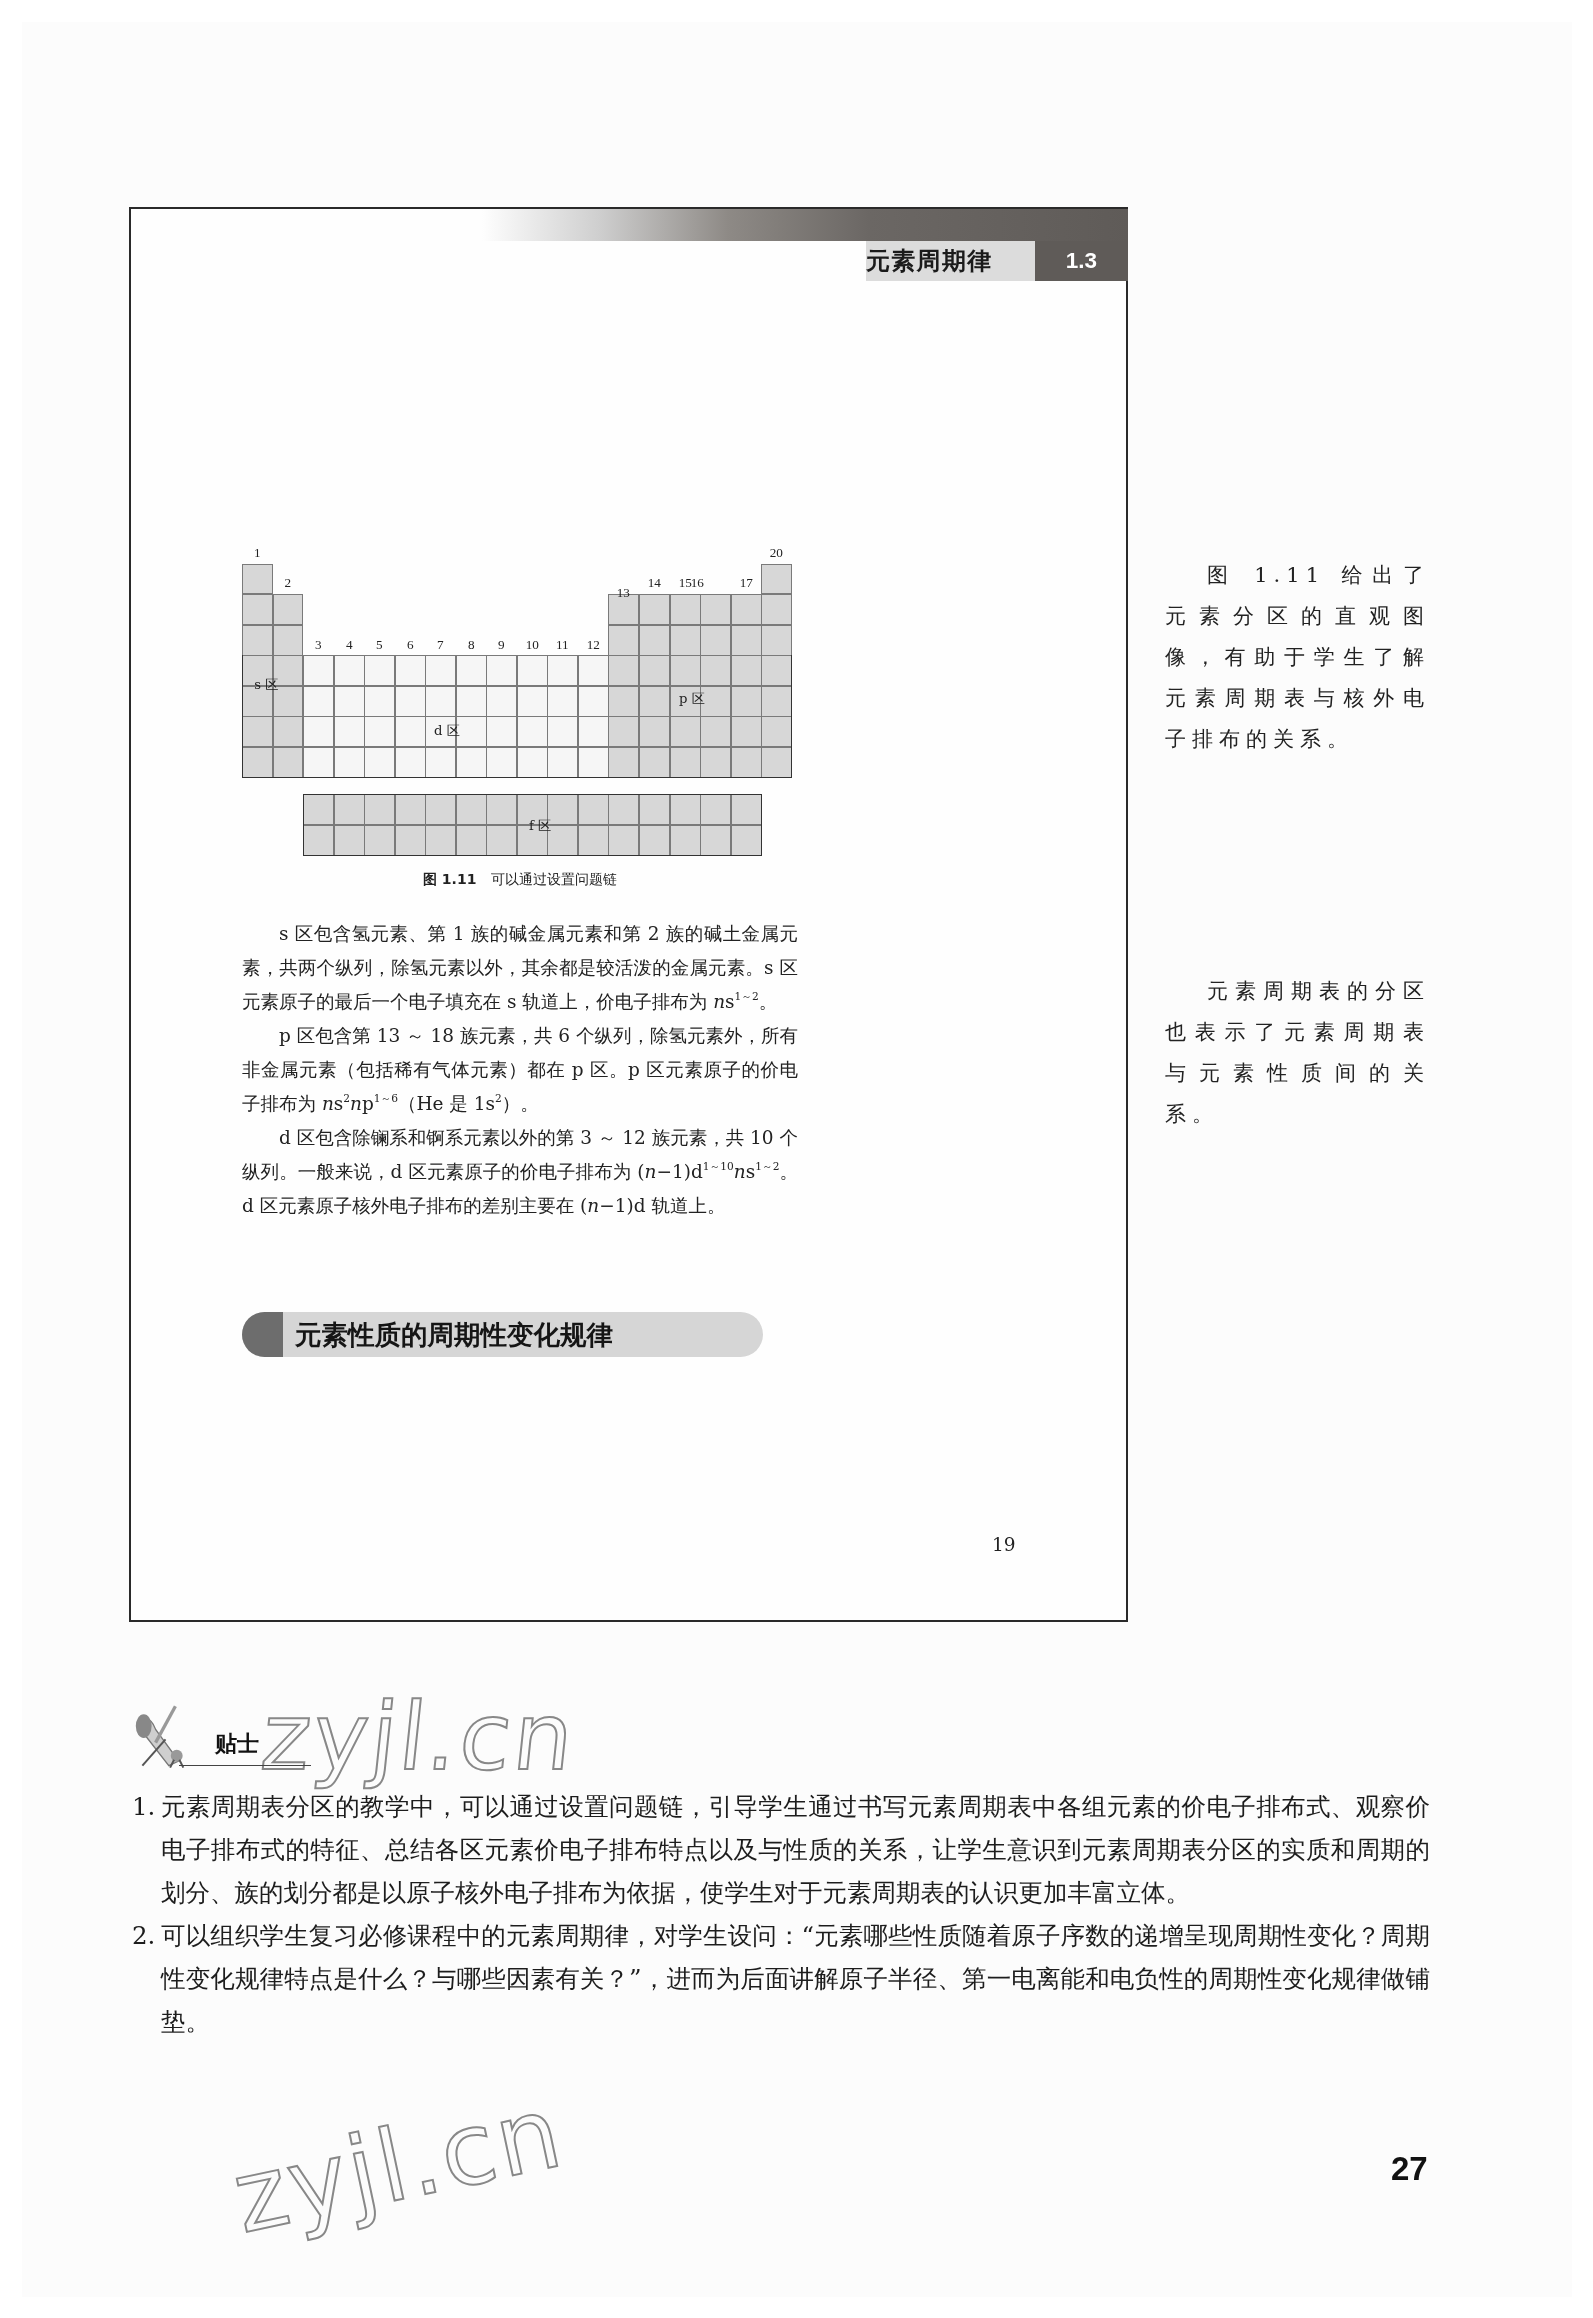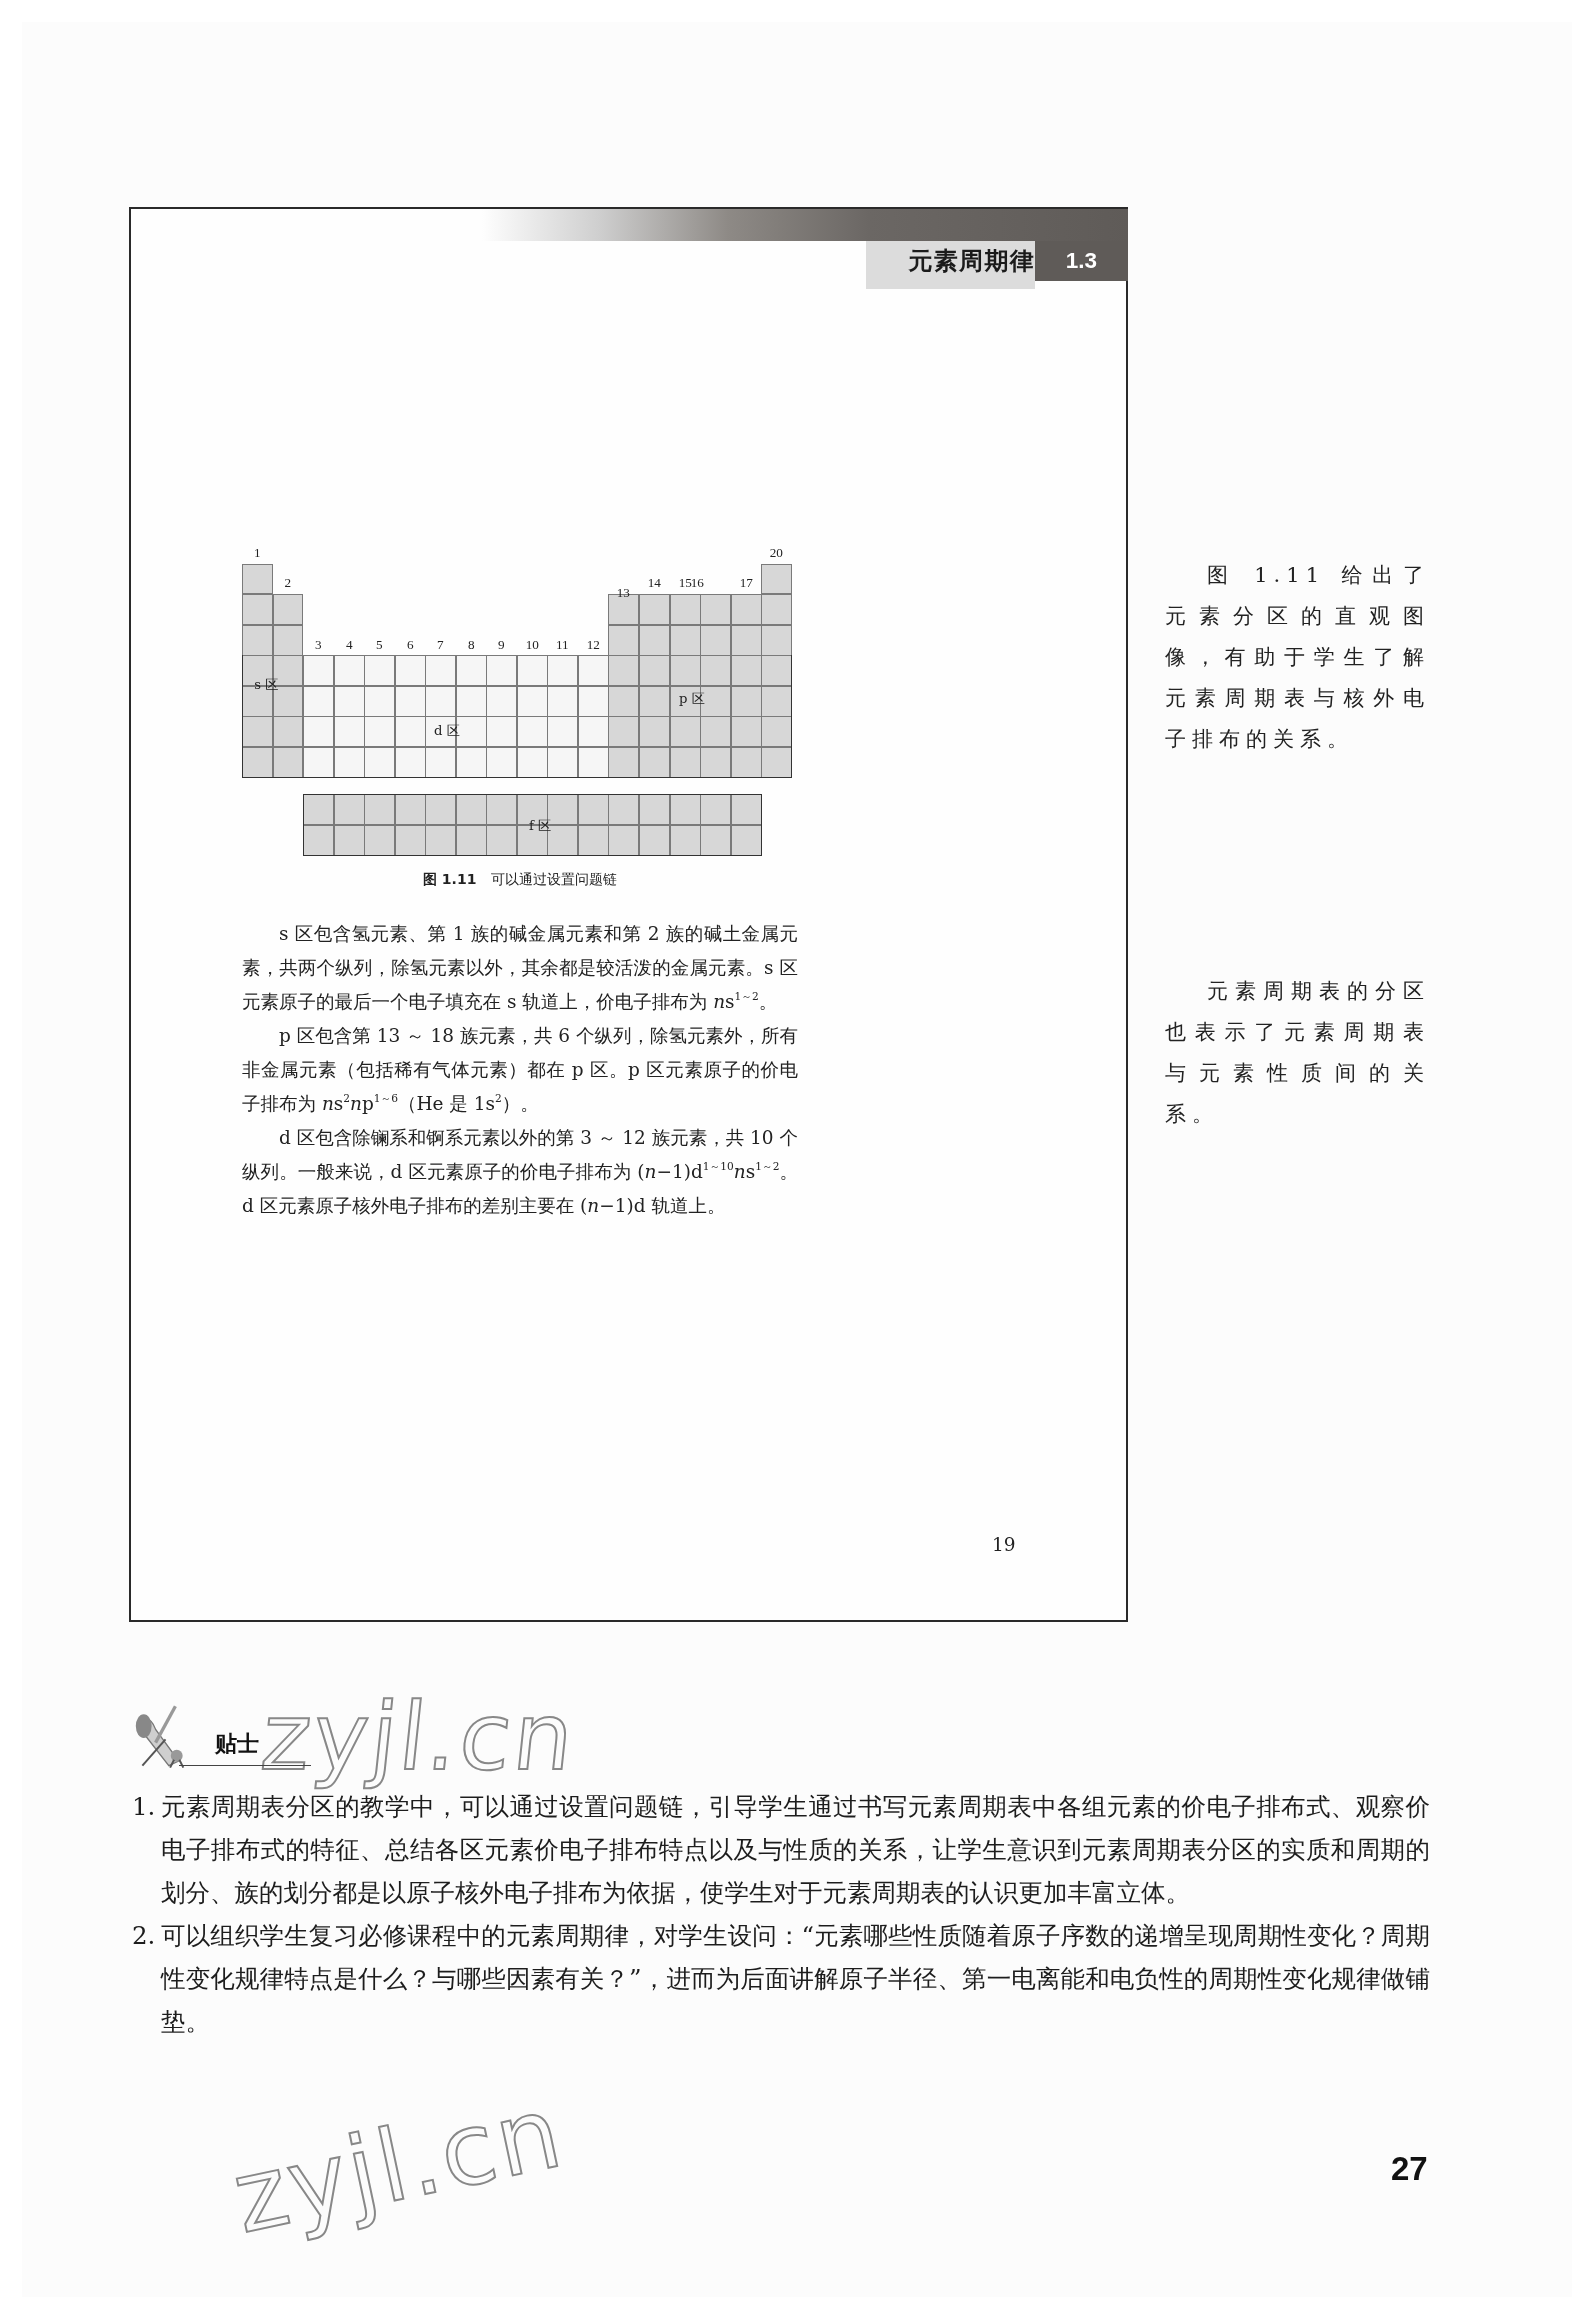--- a/index.html
+++ b/index.html
@@ -5,22 +5,22 @@
   * { box-sizing: border-box; margin: 0; padding: 0; }
   html, body { width: 1594px; height: 2319px; background: #ffffff; overflow: hidden; }
   body { position: relative; font-family: "DejaVu Serif", "Liberation Serif", serif; color: #1a1a1a; }
 
   .sheet { position: absolute; left: 22px; top: 22px; width: 1550px; height: 2275px; background: #fcfcfc; }
 
   
   .inner-page { position: absolute; left: 129px; top: 207px; width: 999px; height: 1415px; border: 2px solid #2a2a2a; background: #fefefe; }
   .hdr-band { position: absolute; left: 351px; top: 0px; width: 646px; height: 32px;
     background: linear-gradient(90deg, rgba(255,255,255,0) 0%, #cfcfcf 18%, #8e8a86 38%, #6b6764 60%, #5f5b58 100%); }
-  .hdr-title { position: absolute; left: 735px; top: 32px; width: 169px; height: 48px; background: #dcdcdc;
-    font-family: "DejaVu Sans", sans-serif; font-weight: bold; font-size: 24px; line-height: 40px; text-align: right; color: #1b1b1b; letter-spacing: 1.3px; }
+  .hdr-title { position: absolute; left: 735px; top: 32px; width: 169px; height: 40px; background: #dcdcdc;
+    font-family: "DejaVu Sans", sans-serif; font-weight: bold; font-size: 24px; line-height: 40px; text-align: left; color: #1b1b1b; letter-spacing: 1.3px; }
   .hdr-num { position: absolute; left: 904px; top: 32px; width: 93px; height: 40px; background: #5f5b58;
     font-family: "Liberation Sans", sans-serif; font-weight: bold; font-size: 22.5px; line-height: 40px; text-align: center; color: #ffffff; }
 
   .body-text { position: absolute; font-family: "DejaVu Serif", serif; font-size: 18.5px; line-height: 34px; color: #222; text-align: justify; }
   .body-text p { text-indent: 2em; }
   .body-text p.noindent { text-indent: 0; }
   sup { font-size: 10.6px; line-height: 0; vertical-align: 8px; }
   i.var { font-style: italic; }
 
   
@@ -218,20 +218,24 @@
   <div class="fig-caption">
     <b>图 1.11</b><span>可以通过设置问题链</span>
   </div>
 
   <div class="body-text" style="left:111px; top:708px; width:556px;">
     <p><span>s 区包含氢元素、第 1 族的碱金属元素和第 2 族的碱土金属元素，共两个纵列，除氢元素以外，其余都是较活泼的金属元素。s 区元素原子的最后一个电子填充在 s 轨道上，价电子排布为 </span><i class="var">n</i>s<sup>1～2</sup><span>。</span></p>
     <p><span>p 区包含第 13 ～ 18 族元素，共 6 个纵列，除氢元素外，所有非金属元素（包括稀有气体元素）都在 p 区。p 区元素原子的价电子排布为 </span><i class="var">n</i>s<sup>2</sup><i class="var">n</i>p<sup>1～6</sup><span>（He 是 1s</span><sup>2</sup><span>）。</span></p>
     <p><span>d 区包含除镧系和锕系元素以外的第 3 ～ 12 族元素，共 10 个纵列。一般来说，d 区元素原子的价电子排布为 </span>(<i class="var">n</i>−1)d<sup>1～10</sup><i class="var">n</i>s<sup>1～2</sup><span>。d 区元素原子核外电子排布的差别主要在 </span>(<i class="var">n</i>−1)d<span> 轨道上。</span></p>
   </div>
 
+  <div class="section-pill">
+    <div class="cap"></div>
+    <div class="label">元素性质的周期性变化规律</div>
+  </div>
 
 
   <div class="inner-pno">19</div>
 </div>
 
 <div class="side-note" style="top:555px;">
   <p>图 1.11 给出了元素分区的直观图像，有助于学生了解元素周期表与核外电子排布的关系。</p>
 </div>
 <div class="side-note" style="top:971px;">
   <p>元素周期表的分区也表示了元素周期表与元素性质间的关系。</p>

